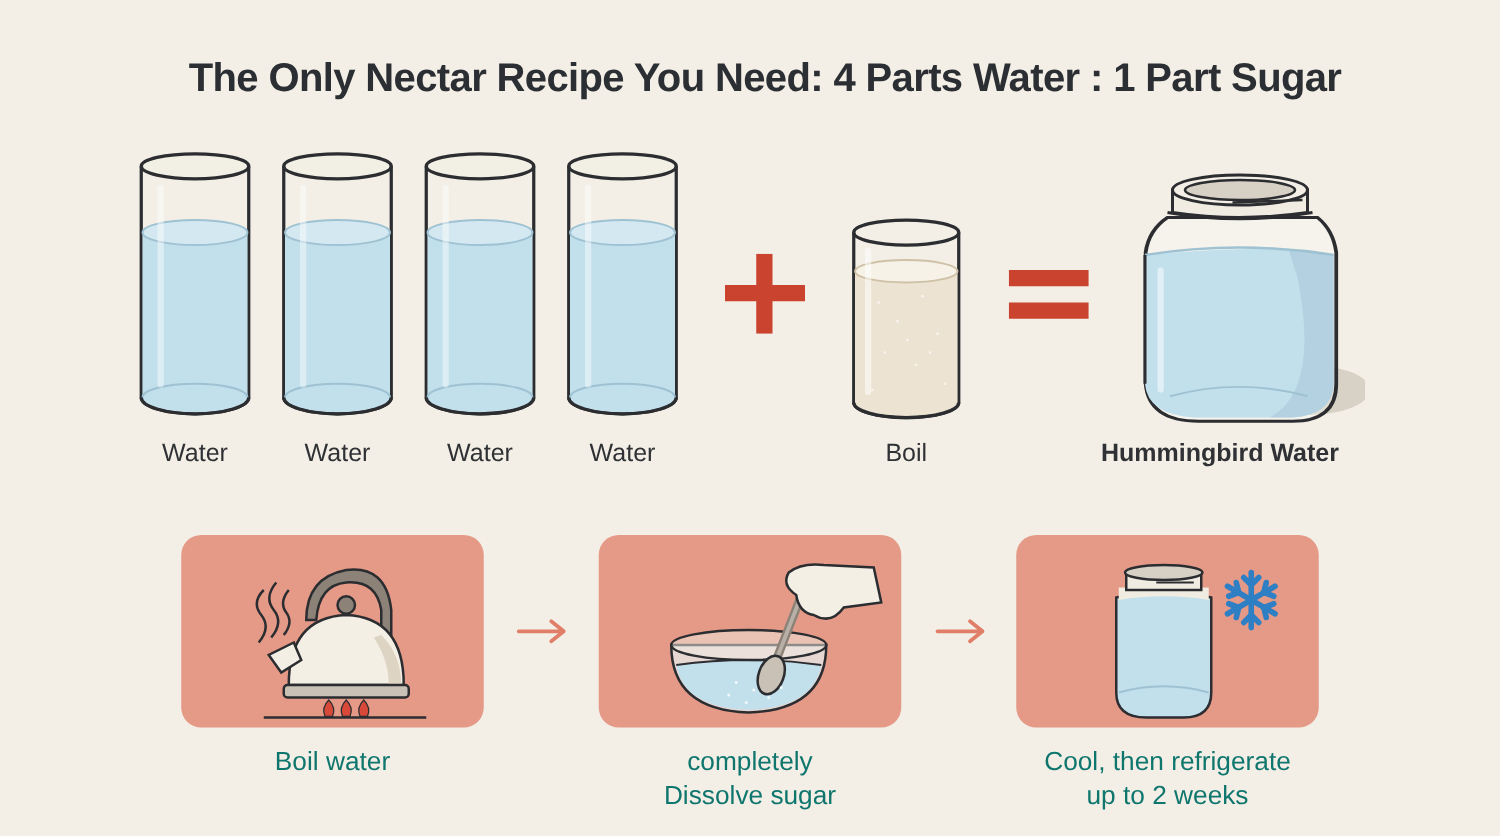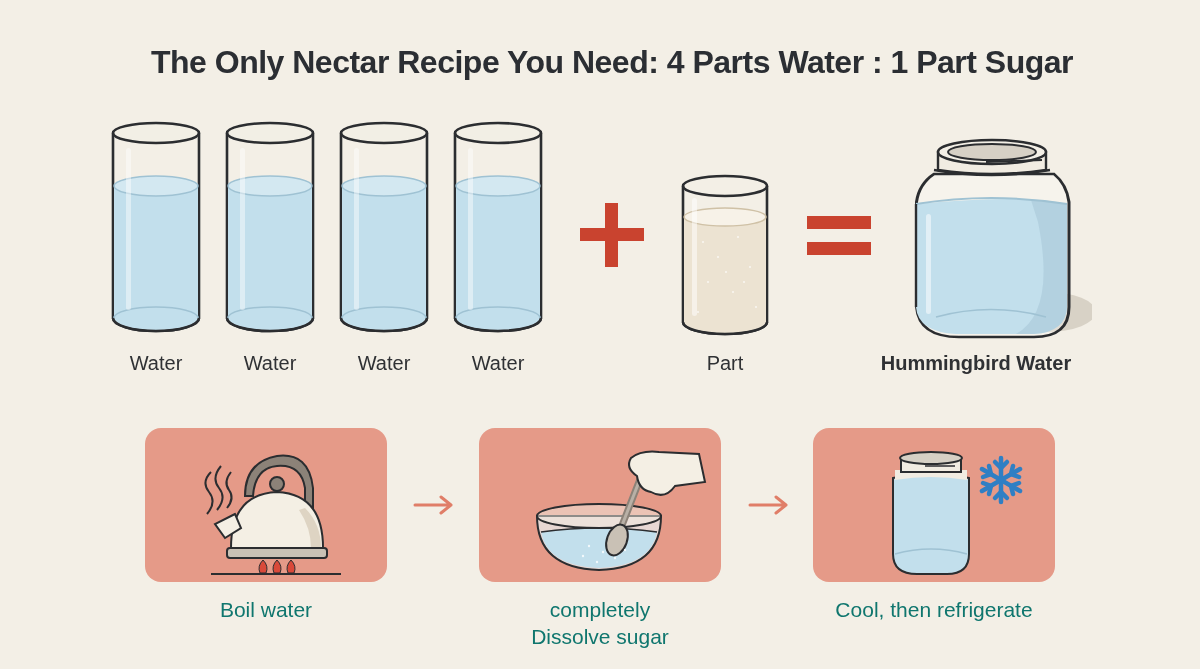--- a/index.html
+++ b/index.html
@@ -77,21 +77,21 @@
       <circle cx="55" cy="120" r="1"></circle>
       <circle cx="78" cy="135" r="1"></circle>
       <circle cx="20" cy="140" r="1"></circle>
       <circle cx="48" cy="100" r="1"></circle>
       <circle cx="66" cy="110" r="1"></circle>
   </g>
   <rect x="14" y="26" width="5" height="118" rx="2.5" fill="#ffffff" opacity="0.5"></rect>
   <ellipse cx="47" cy="14" rx="42" ry="10" fill="none" stroke="#2b2d30" stroke-width="2.6"></ellipse>
   <path d="M5 150 A42 12 0 0 0 89 150" fill="none" stroke="#2b2d30" stroke-width="2.6"></path>
 </svg>
-<div class="label" style="left:675px;top:352px;width:100px">Part</div>
+<div class="label" style="left:675px;top:352px;width:100px">Boil</div>
 
 <svg class="abs" style="left:807px;top:216px" width="64" height="40" viewBox="0 0 64 40">
   <rect x="0" y="0" width="64" height="13" fill="#c9432f"></rect>
   <rect x="0" y="26" width="64" height="13" fill="#c9432f"></rect>
 </svg>
 
 <svg class="abs" style="left:906px;top:122px" width="186" height="222" viewBox="0 0 186 222">
   <ellipse cx="140" cy="190" rx="50" ry="20" fill="#d8d2c6"></ellipse>
   <path d="M20 52 Q8 62 6 80 L6 185 Q8 215 40 215 L100 215 Q128 215 128 185 L128 80 Q126 62 116 52 Z" transform="translate(3,0) scale(1.25,1)" fill="#ffffff" fill-opacity="0.25" stroke="#2b2d30" stroke-width="2.4"></path>
   <path d="M10 82 L10 185 Q12 210 50 212 L128 212 Q160 210 161 185 L161 82 Q120 72 10 82 Z" fill="#c2dfec"></path>
@@ -182,13 +182,14 @@
 
 <div class="step-label" style="left:145px;top:596px;width:242px">
   <div>Boil water</div>
 </div>
 <div class="step-label" style="left:479px;top:596px;width:242px">
   <div>completely</div>
   <div>Dissolve sugar</div>
 </div>
 <div class="step-label" style="left:800px;top:596px;width:268px">
   <div>Cool, then refrigerate</div>
+  <div>up to 2 weeks</div>
 </div>
 
 </body></html>

